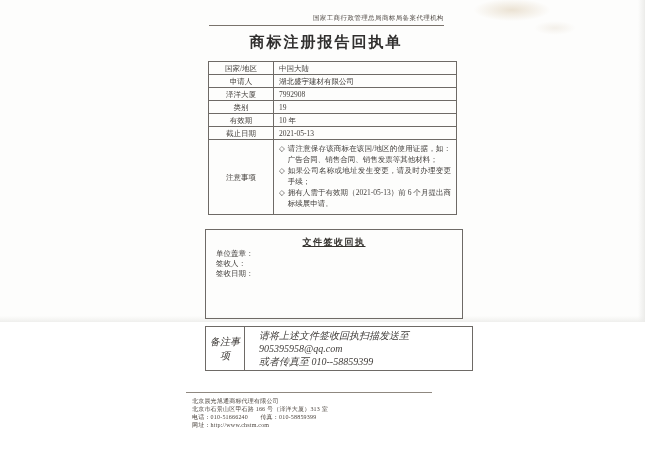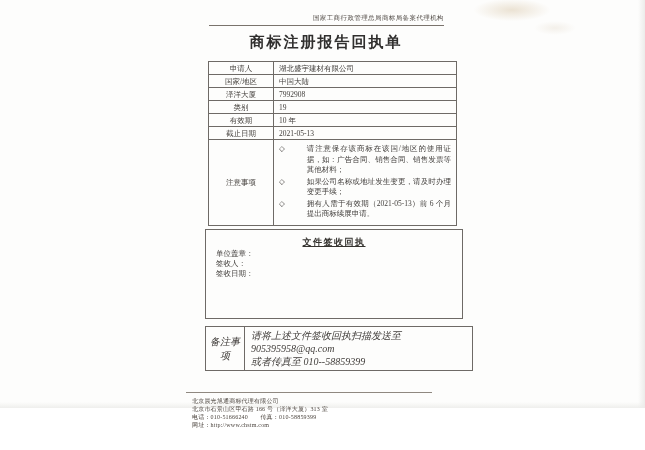--- a/index.html
+++ b/index.html
@@ -2,21 +2,21 @@
 <html><head>
 <meta charset="utf-8">
 <style>
   html,body{margin:0;padding:0;}
   body{
     width:645px;height:450px;overflow:hidden;
     font-family:"Liberation Serif","DejaVu Serif",serif;
     background:#ffffff;
   }
   .sheet{
-    position:relative;width:645px;height:408px;
+    position:relative;width:645px;height:322px;
     color:#3b3b3b;
     background:
       radial-gradient(ellipse 55px 16px at 512px 10px, rgba(208,186,150,.40), rgba(208,186,150,0) 70%),
       radial-gradient(ellipse 30px 10px at 555px 28px, rgba(200,180,150,.18), rgba(200,180,150,0) 70%),
       linear-gradient(to left, #ececea 0px, rgba(250,250,249,0) 7px),
       linear-gradient(to top, #efefed 0px, rgba(250,250,249,0) 6px),
       #fdfdfc;
   }
   
   .hdr{
@@ -33,21 +33,21 @@
   table{border-collapse:collapse;}
   .info{
     position:absolute;left:208px;top:61px;width:249px;
     font-size:7.5px;color:#403d3a;
   }
   .info td{border:1px solid #6e6a66;padding:0 5px;height:12px;line-height:9px;}
   .info td.lbl{width:60px;text-align:center;padding:0 2px;color:#45413d;}
   .info td.notes{padding:4px 5px 4px 5px;height:auto;}
   .note-line{display:flex;gap:3px;line-height:10.5px;margin:0 0 1px 0;}
   .note-line .dia{flex:0 0 auto;}
-  .note-line .txt{flex:1 1 auto;text-align:justify;margin-left:19px;}
+  .note-line .txt{flex:1 1 auto;text-align:justify;}
   
   .receipt{
     position:absolute;left:205px;top:229px;width:236px;height:77px;
     border:1px solid #6e6a66;padding:5px 10px 6px 10px;
     font-size:7.5px;color:#403d3a;
   }
   .receipt .rtitle{
     text-align:center;font-size:9px;font-weight:bold;color:#35332f;
     text-decoration:underline;letter-spacing:1.5px;margin-top:1px;
   }
@@ -55,21 +55,21 @@
   .receipt .seal{}
   .receipt .signer{line-height:10px;}
   .receipt .signdate{line-height:10px;}
   
   .remark{
     position:absolute;left:205px;top:326px;width:268px;
     font-size:10px;color:#403d3a;font-style:italic;
   }
   .remark td{border:1px solid #6e6a66;}
   .remark td.lbl{width:34px;text-align:center;padding:2px 2px;}
-  .remark td.val{padding:2px 6px;line-height:13px;}
+  .remark td.val{padding:2px 14px;line-height:13px;}
   
   .footline{
     position:absolute;left:186px;top:392px;width:246px;height:0;
     border-top:1px solid #8f8880;
   }
   .footer{
     position:absolute;left:192px;top:397px;width:250px;
     font-size:6px;line-height:8px;color:#4c453f;letter-spacing:.2px;
   }
   .footer div{white-space:nowrap;}
@@ -79,26 +79,26 @@
 
 <div class="sheet">
 
   <div class="hdr">国家工商行政管理总局商标局备案代理机构</div>
 
   <div class="title">商标注册报告回执单</div>
 
   <table class="info">
     <tbody>
       <tr>
+        <td class="lbl">国家/地区</td>
+        <td>中国大陆</td>
+      </tr>
+      <tr>
         <td class="lbl">申请人</td>
         <td>湖北盛宇建材有限公司</td>
-      </tr>
-      <tr>
-        <td class="lbl">国家/地区</td>
-        <td>中国大陆</td>
       </tr>
       <tr>
         <td class="lbl">泽洋大厦</td>
         <td>7992908</td>
       </tr>
       <tr>
         <td class="lbl">类别</td>
         <td>19</td>
       </tr>
       <tr>

